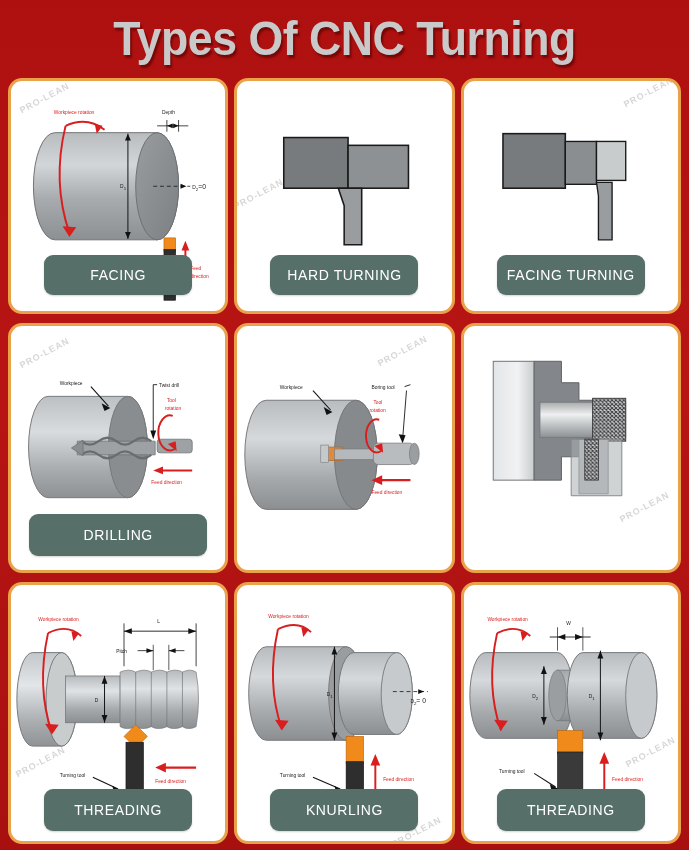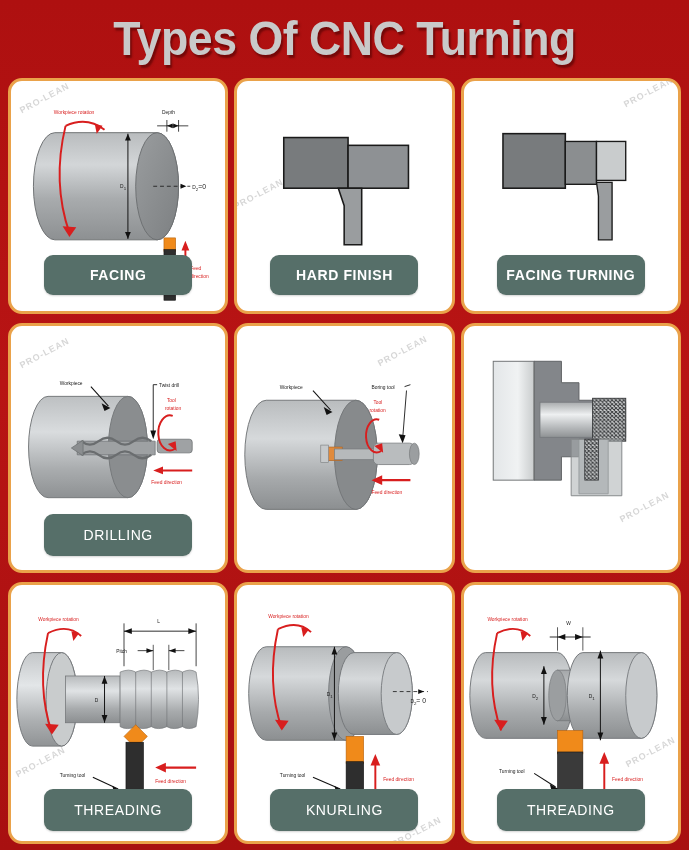--- a/index.html
+++ b/index.html
@@ -46,22 +46,22 @@
   .pill{
     position:absolute;left:50%;transform:translateX(-50%);
     background:#566f69;
     border-radius:9px;
     color:#ffffff;
     font-size:14px;
     letter-spacing:.6px;
     display:flex;align-items:center;justify-content:center;
     box-shadow:0 1px 2px rgba(0,0,0,.18);
   }
-  .row1 .pill{bottom:16px;width:148px;height:40px;font-weight:bold;}
-  .row2 .pill{bottom:14px;width:148px;height:42px;}
+  .row1 .pill{bottom:16px;width:148px;height:40px;}
+  .row2 .pill{bottom:14px;width:178px;height:42px;}
   .row3 .pill{bottom:10px;width:148px;height:42px;margin-top:32px;}
   .wm{
     position:absolute;
     font-size:9px;color:rgba(120,120,120,.30);
     font-family:"Liberation Sans",sans-serif;
     letter-spacing:1px;font-weight:bold;
     transform:rotate(-28deg);
     pointer-events:none;
   }
   .lbl{font-size:5px;font-family:"Liberation Sans",sans-serif;}
@@ -129,21 +129,21 @@
 
     <div class="card row1">
       <div class="fig">
         <svg viewBox="0 0 220 200" preserveAspectRatio="xMidYMid meet">
           <rect x="48" y="40" width="66" height="52" fill="#787b7d" stroke="#1a1a1a" stroke-width="1.6"></rect>
           <rect x="114" y="48" width="62" height="44" fill="#8e9194" stroke="#1a1a1a" stroke-width="1.6"></rect>
           <path d="M104 92 L128 92 L128 150 L110 150 L110 110 Z" fill="#9a9d9f" stroke="#1a1a1a" stroke-width="1.6"></path>
         </svg>
       </div>
       <div class="wm" style="left:-6px;top:108px;">PRO-LEAN</div>
-      <div class="pill">HARD FINISH</div>
+      <div class="pill">HARD TURNING</div>
     </div>
 
     <div class="card row1">
       <div class="fig">
         <svg viewBox="0 0 220 200" preserveAspectRatio="xMidYMid meet">
           <rect x="40" y="36" width="64" height="56" fill="#787b7d" stroke="#1a1a1a" stroke-width="1.6"></rect>
           <rect x="104" y="44" width="32" height="44" fill="#8b8e90" stroke="#1a1a1a" stroke-width="1.4"></rect>
           <rect x="136" y="44" width="30" height="40" fill="#c9cccd" stroke="#1a1a1a" stroke-width="1.4"></rect>
           <path d="M136 86 L152 86 L152 145 L138 145 L138 100 Z" fill="#9a9d9f" stroke="#1a1a1a" stroke-width="1.4"></path>
         </svg>

